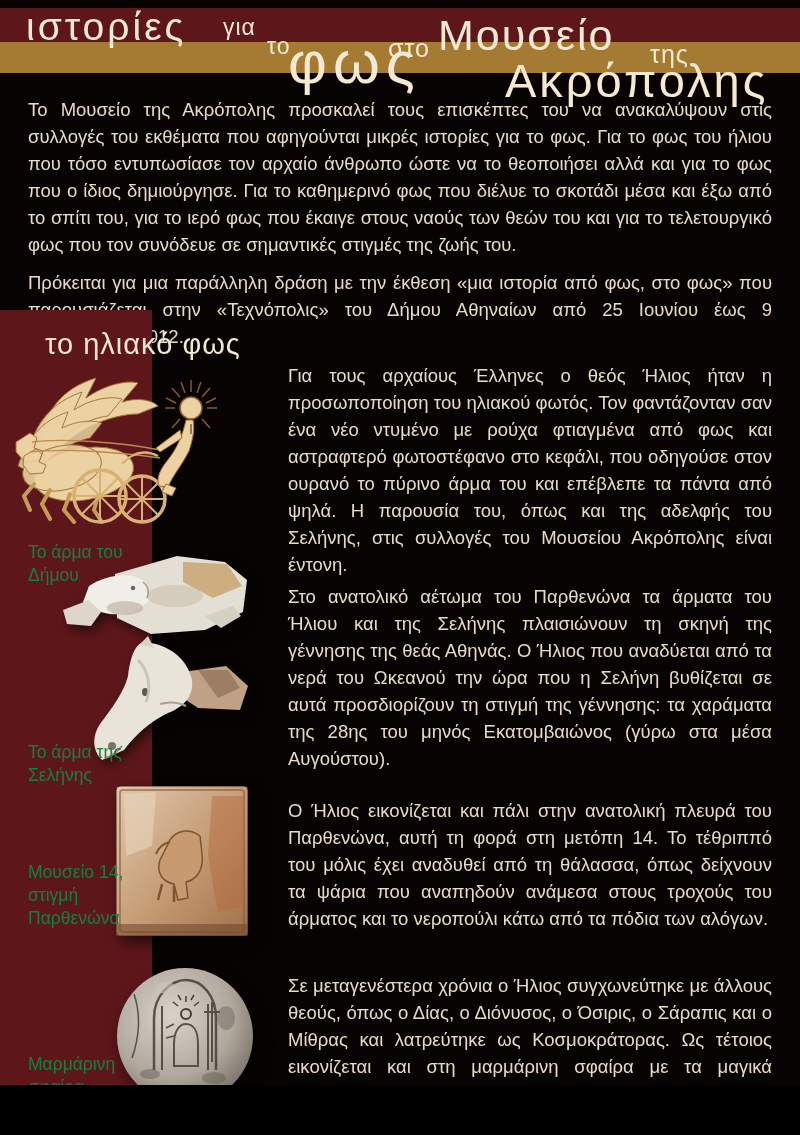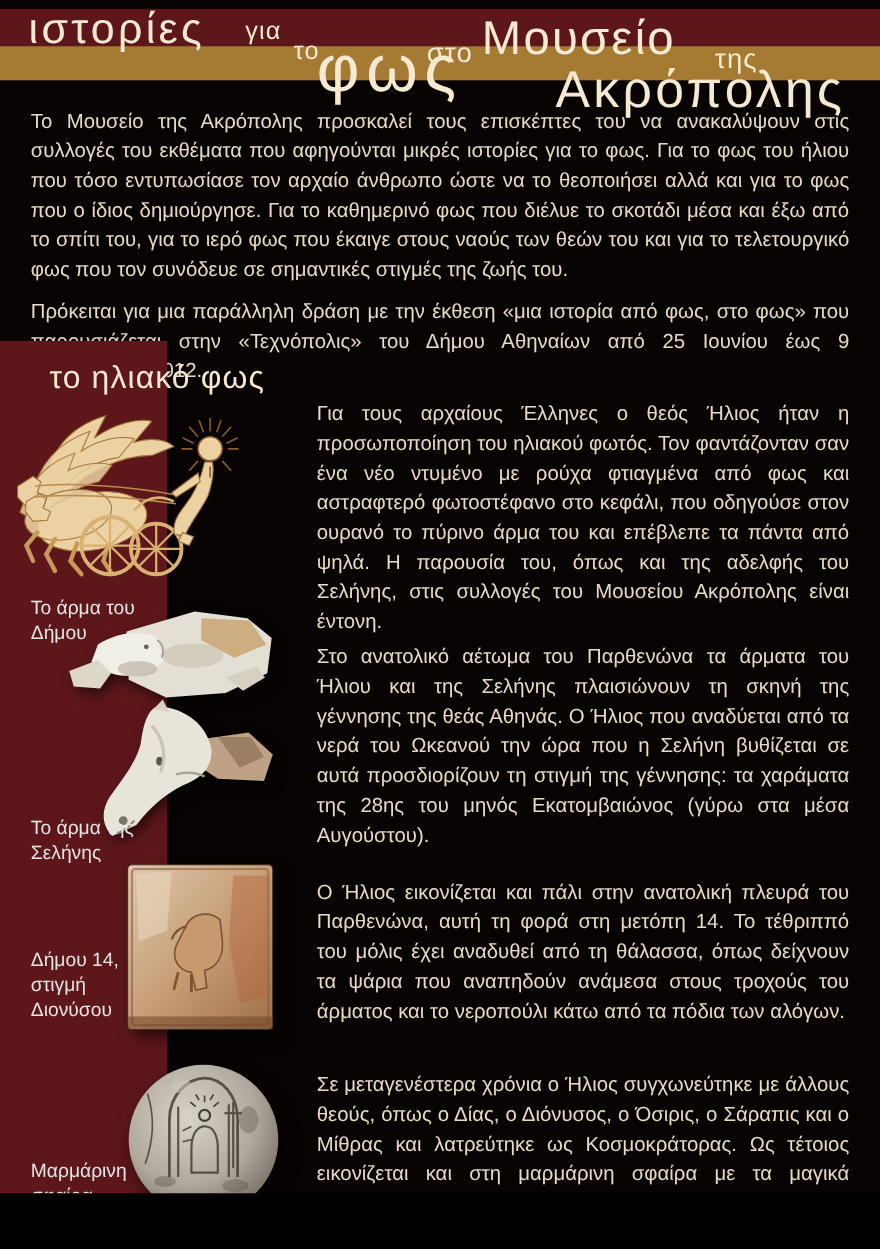--- a/index.html
+++ b/index.html
@@ -23,21 +23,21 @@
   .intro{position:absolute;left:28px;top:96px;width:744px;color:#e7dbc5;
          font-size:18.5px;line-height:27px;text-align:justify;}
   .intro p{margin:0 0 11px 0;}
   
   .maroon-col{position:absolute;left:0;top:310px;width:152px;height:825px;background:#5d171b;}
   .section-heading{position:absolute;left:45px;top:328px;color:#f3e7d0;font-size:29px;
                    letter-spacing:1px;white-space:nowrap;}
   .sp{position:absolute;left:288px;width:484px;color:#e7dbc5;font-size:18.5px;
       line-height:27px;text-align:justify;margin:0;}
   .sp1{top:362px;} .sp2{top:583px;} .sp3{top:797px;} .sp4{top:972px;}
-  .caption{position:absolute;left:28px;color:#e5e5e5;font-size:17.5px;line-height:23px;}
+  .caption{position:absolute;left:28px;color:#15803d;font-size:17.5px;line-height:23px;}
   .cap1{top:541px;} .cap2{top:741px;} .cap3{top:861px;} .cap4{top:1053px;}
   .caption span{display:block;}
   
   .art{position:absolute;}
   .art-chariot{left:10px;top:372px;}
   .art-marble1{left:55px;top:546px;filter:drop-shadow(4px 5px 6px rgba(0,0,0,.55));}
   .art-selene{left:48px;top:634px;filter:drop-shadow(4px 5px 6px rgba(0,0,0,.55));}
   .art-metope{left:116px;top:786px;filter:drop-shadow(5px 6px 7px rgba(0,0,0,.6));}
   .art-sphere{left:114px;top:954px;filter:drop-shadow(4px 6px 8px rgba(0,0,0,.6));}
 </style>
@@ -214,23 +214,23 @@
 
   <div class="caption cap1">
     <span>Το άρμα του</span>
     <span>Δήμου</span>
   </div>
   <div class="caption cap2">
     <span>Το άρμα της</span>
     <span>Σελήνης</span>
   </div>
   <div class="caption cap3">
-    <span>Δήμου 14,</span>
+    <span>Μουσείο 14,</span>
     <span>στιγμή</span>
-    <span>Διονύσου</span>
+    <span>Παρθενώνα</span>
   </div>
   <div class="caption cap4">
     <span>Μαρμάρινη</span>
     <span>σφαίρα,</span>
     <span>1ος όροφος</span>
   </div>
 
 </div>
 
 </body></html>

